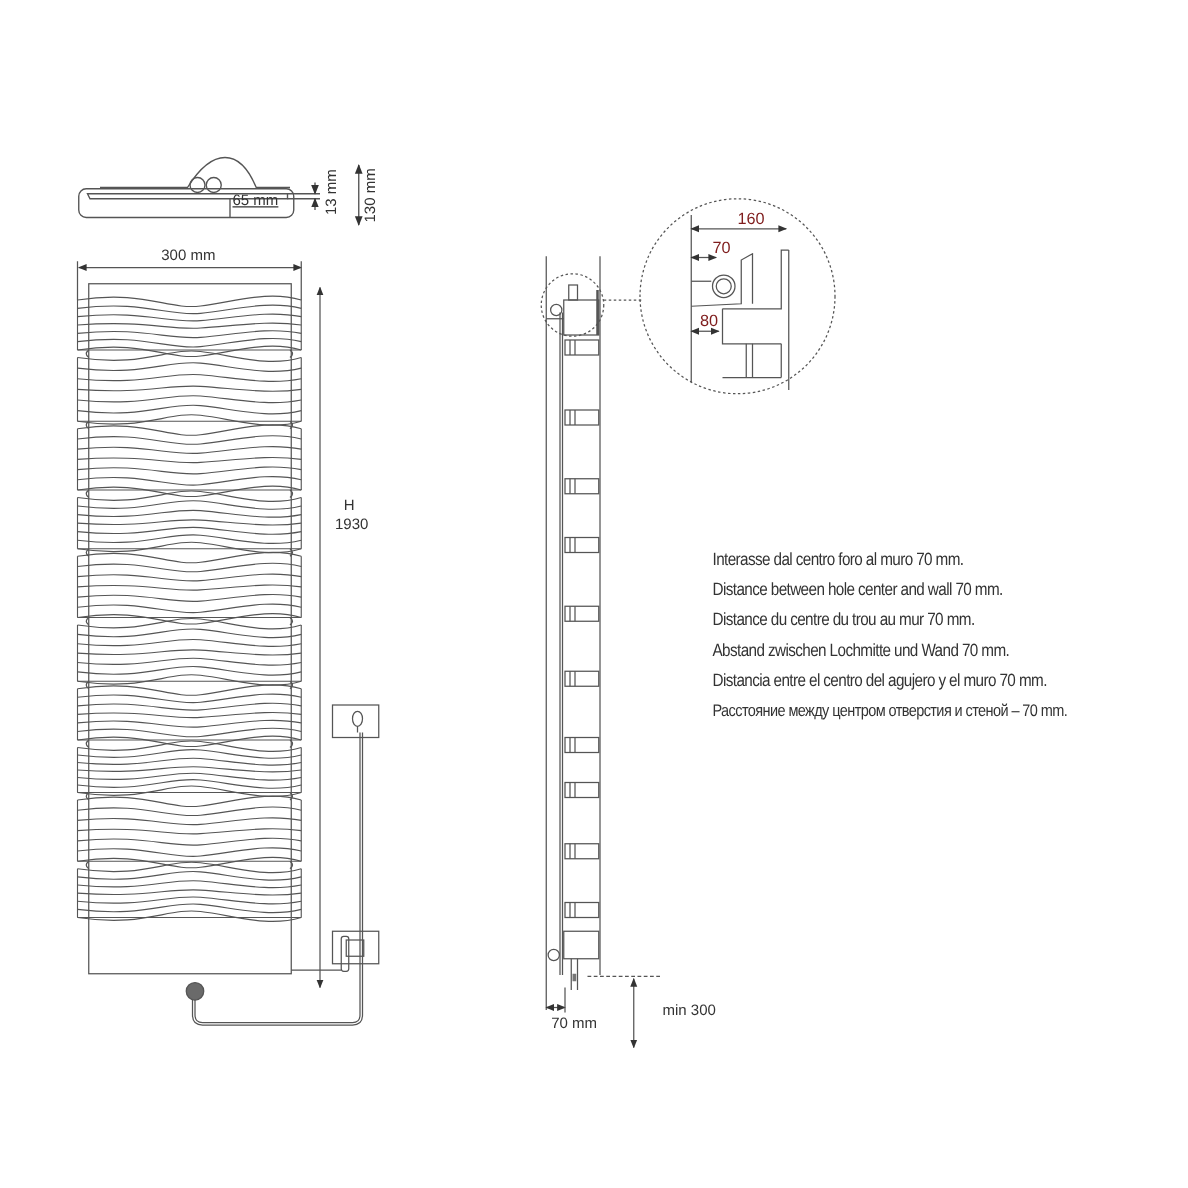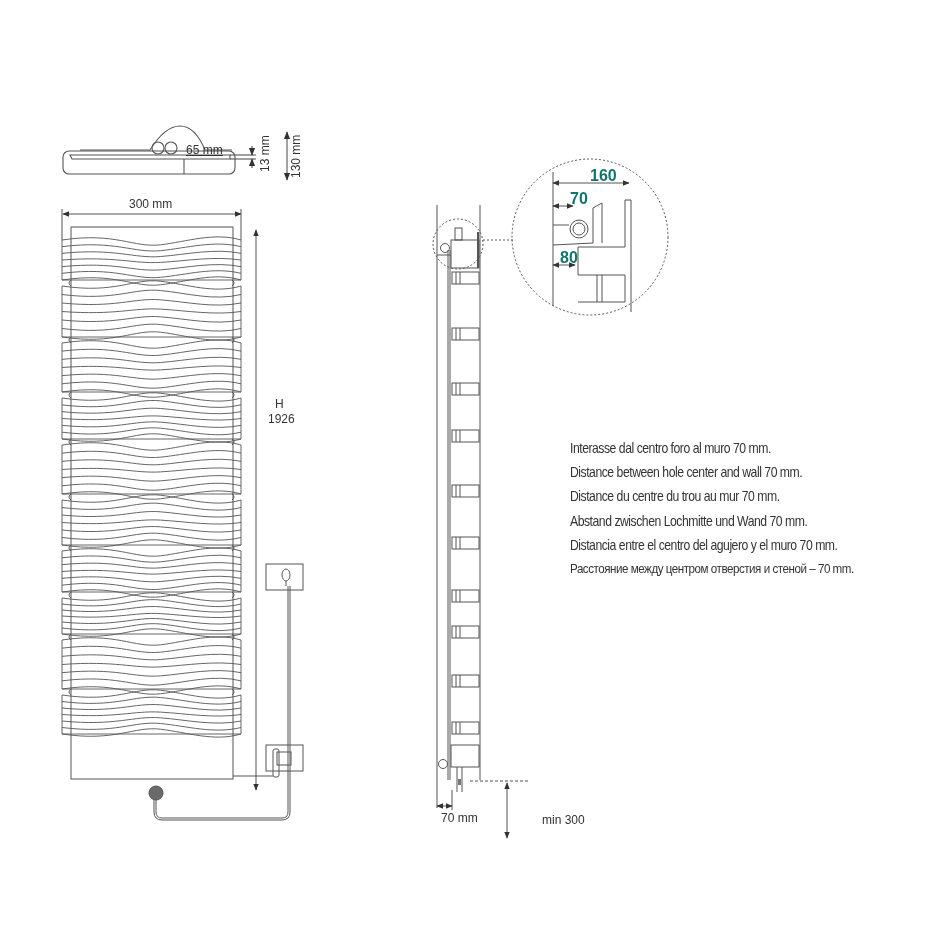--- a/index.html
+++ b/index.html
@@ -3,21 +3,21 @@
 <meta charset="utf-8">
 <style>
   html, body { margin:0; padding:0; background:#ffffff; }
   body { width:950px; height:950px; position:relative; overflow:hidden; font-family:"Liberation Sans", sans-serif; color:#333; }
   #drawing { position:absolute; left:0; top:0; width:950px; height:950px; }
   .lbl { position:absolute; font-size:12px; color:#333; white-space:nowrap; line-height:1; }
   .vert { transform-origin:left top; transform:rotate(-90deg); }
   .notes { position:absolute; left:570px; top:436px; font-family:"Liberation Sans", sans-serif; font-size:14.2px; color:#333; letter-spacing:-0.55px; transform:scaleX(0.86); transform-origin:left top; }
   .notes div { height:24.2px; line-height:24px; white-space:nowrap; }
   .notes div:last-child { font-size:13.5px; }
-  .detail-lbl { position:absolute; font-size:16px; color:#0f766e; font-weight:bold; }
+  .detail-lbl { position:absolute; font-size:13px; color:#7f1d1d; font-weight:normal; }
 </style>
 </head>
 <body>
 
 <svg id="drawing" viewBox="0 0 950 950" xmlns="http://www.w3.org/2000/svg">
   <defs>
     <marker id="arr" viewBox="0 0 10 10" refX="9" refY="5" markerWidth="7" markerHeight="7" orient="auto-start-reverse">
       <path d="M0,1 L10,5 L0,9 z" fill="#333"></path>
     </marker>
   </defs>
@@ -294,30 +294,30 @@
     <path d="M553,245 L593,243 L593,208 L602,203 L602,243"></path>
     <path d="M578,247 L625,247 L625,200 L631,200"></path>
     <path d="M578,247 L578,275 L625,275"></path>
     <line x1="597" y1="275" x2="597" y2="302"></line>
     <line x1="602" y1="275" x2="602" y2="302"></line>
     <line x1="625" y1="275" x2="625" y2="302"></line>
     <line x1="578" y1="302" x2="625" y2="302"></line>
   </g>
 </svg>
 
-<span class="lbl" style="left:186px; top:144px;text-decoration:underline;">65 mm</span>
+<span class="lbl" style="left:186px; top:154px;text-decoration:underline;">65 mm</span>
 <span class="lbl vert" style="left:259px; top:172px;">13 mm</span>
 <span class="lbl vert" style="left:290px; top:178px;">130 mm</span>
 
 <span class="lbl" style="left:129px; top:198px;">300 mm</span>
 <span class="lbl" style="left:275px; top:398px;">H</span>
-<span class="lbl" style="left:268px; top:413px;">1926</span>
+<span class="lbl" style="left:268px; top:413px;">1930</span>
 
 <span class="lbl" style="left:441px; top:812px;">70 mm</span>
-<span class="lbl" style="left:542px; top:802px;margin-top:12px;">min 300</span>
+<span class="lbl" style="left:530px; top:802px;">min 300</span>
 
 <span class="detail-lbl" style="left:590px; top:167px;">160</span>
 <span class="detail-lbl" style="left:570px; top:190px;">70</span>
 <span class="detail-lbl" style="left:560px; top:249px;">80</span>
 
 <div class="notes">
   <div>Interasse dal centro foro al muro 70 mm.</div>
   <div>Distance between hole center and wall 70 mm.</div>
   <div>Distance du centre du trou au mur 70 mm.</div>
   <div>Abstand zwischen Lochmitte und Wand 70 mm.</div>

